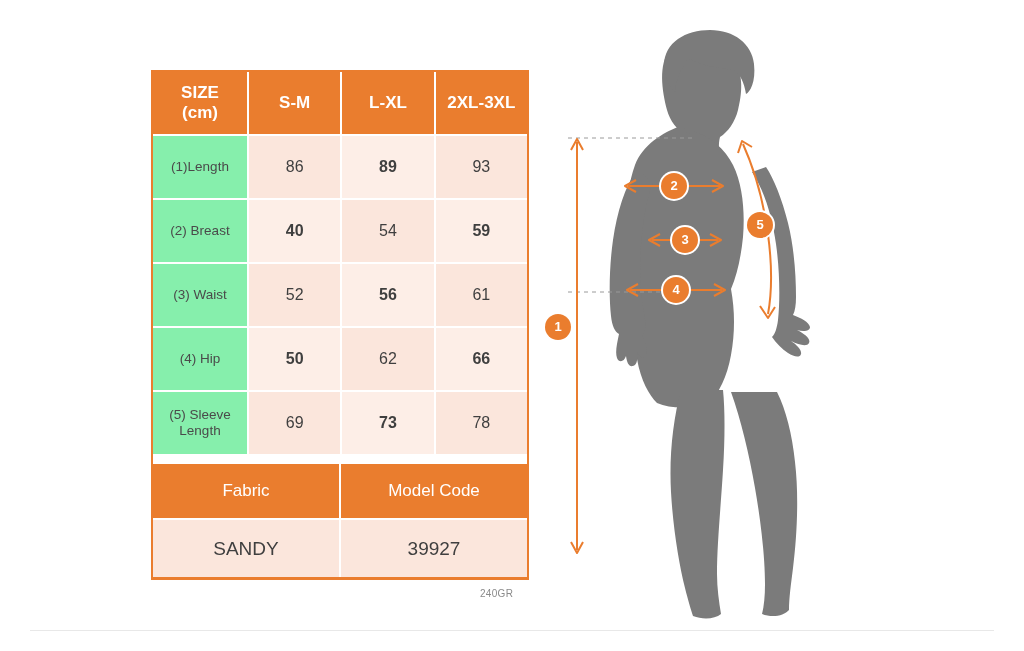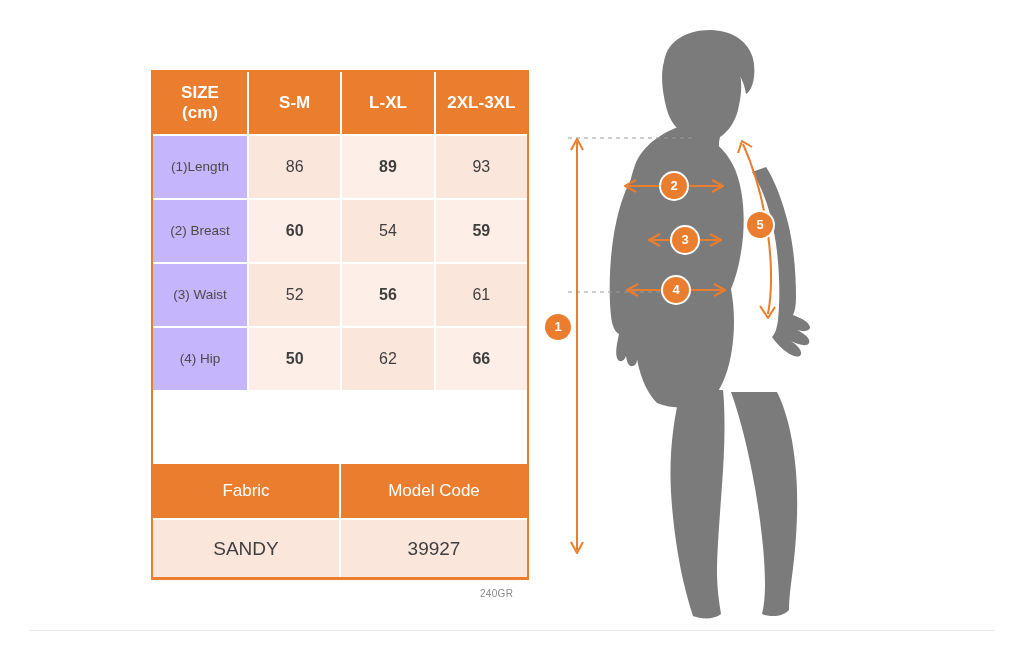--- a/index.html
+++ b/index.html
@@ -51,21 +51,21 @@
     color: #ffffff;
     font-size: 17px;
     font-weight: bold;
     height: 62px;
     line-height: 1.15;
   }
   .size-table thead th.first-col {
     width: 94px;
   }
   .size-table tbody td.rowhead {
-    background: #c4b5fd;
+    background: #86efac;
     color: #4a4a4a;
     font-size: 13.5px;
     height: 62px;
     line-height: 1.2;
     border-left: 2px solid #b91c1c;
     border-right: 2px solid #ffffff;
   }
   .size-table tbody tr:last-child td.rowhead {
     border-bottom: 2px solid #ffffff;
   }
@@ -169,35 +169,41 @@
     </thead>
     <tbody>
       <tr>
         <td class="rowhead">(1)Length</td>
         <td class="val">86</td>
         <td class="val alt">89</td>
         <td class="val">93</td>
       </tr>
       <tr>
         <td class="rowhead">(2) Breast</td>
-        <td class="val alt">60</td>
+        <td class="val alt">40</td>
         <td class="val">54</td>
         <td class="val alt">59</td>
       </tr>
       <tr>
         <td class="rowhead">(3) Waist</td>
         <td class="val">52</td>
         <td class="val alt">56</td>
         <td class="val">61</td>
       </tr>
       <tr>
         <td class="rowhead">(4) Hip</td>
         <td class="val alt">50</td>
         <td class="val">62</td>
         <td class="val alt">66</td>
+      </tr>
+      <tr>
+        <td class="rowhead">(5) Sleeve Length</td>
+        <td class="val">69</td>
+        <td class="val alt">73</td>
+        <td class="val">78</td>
       </tr>
     </tbody>
   </table>
 
   <table class="fabric-table">
     <tbody>
         <tr>
       <td class="head">Fabric</td>
       <td class="head">Model Code</td>
     </tr>

